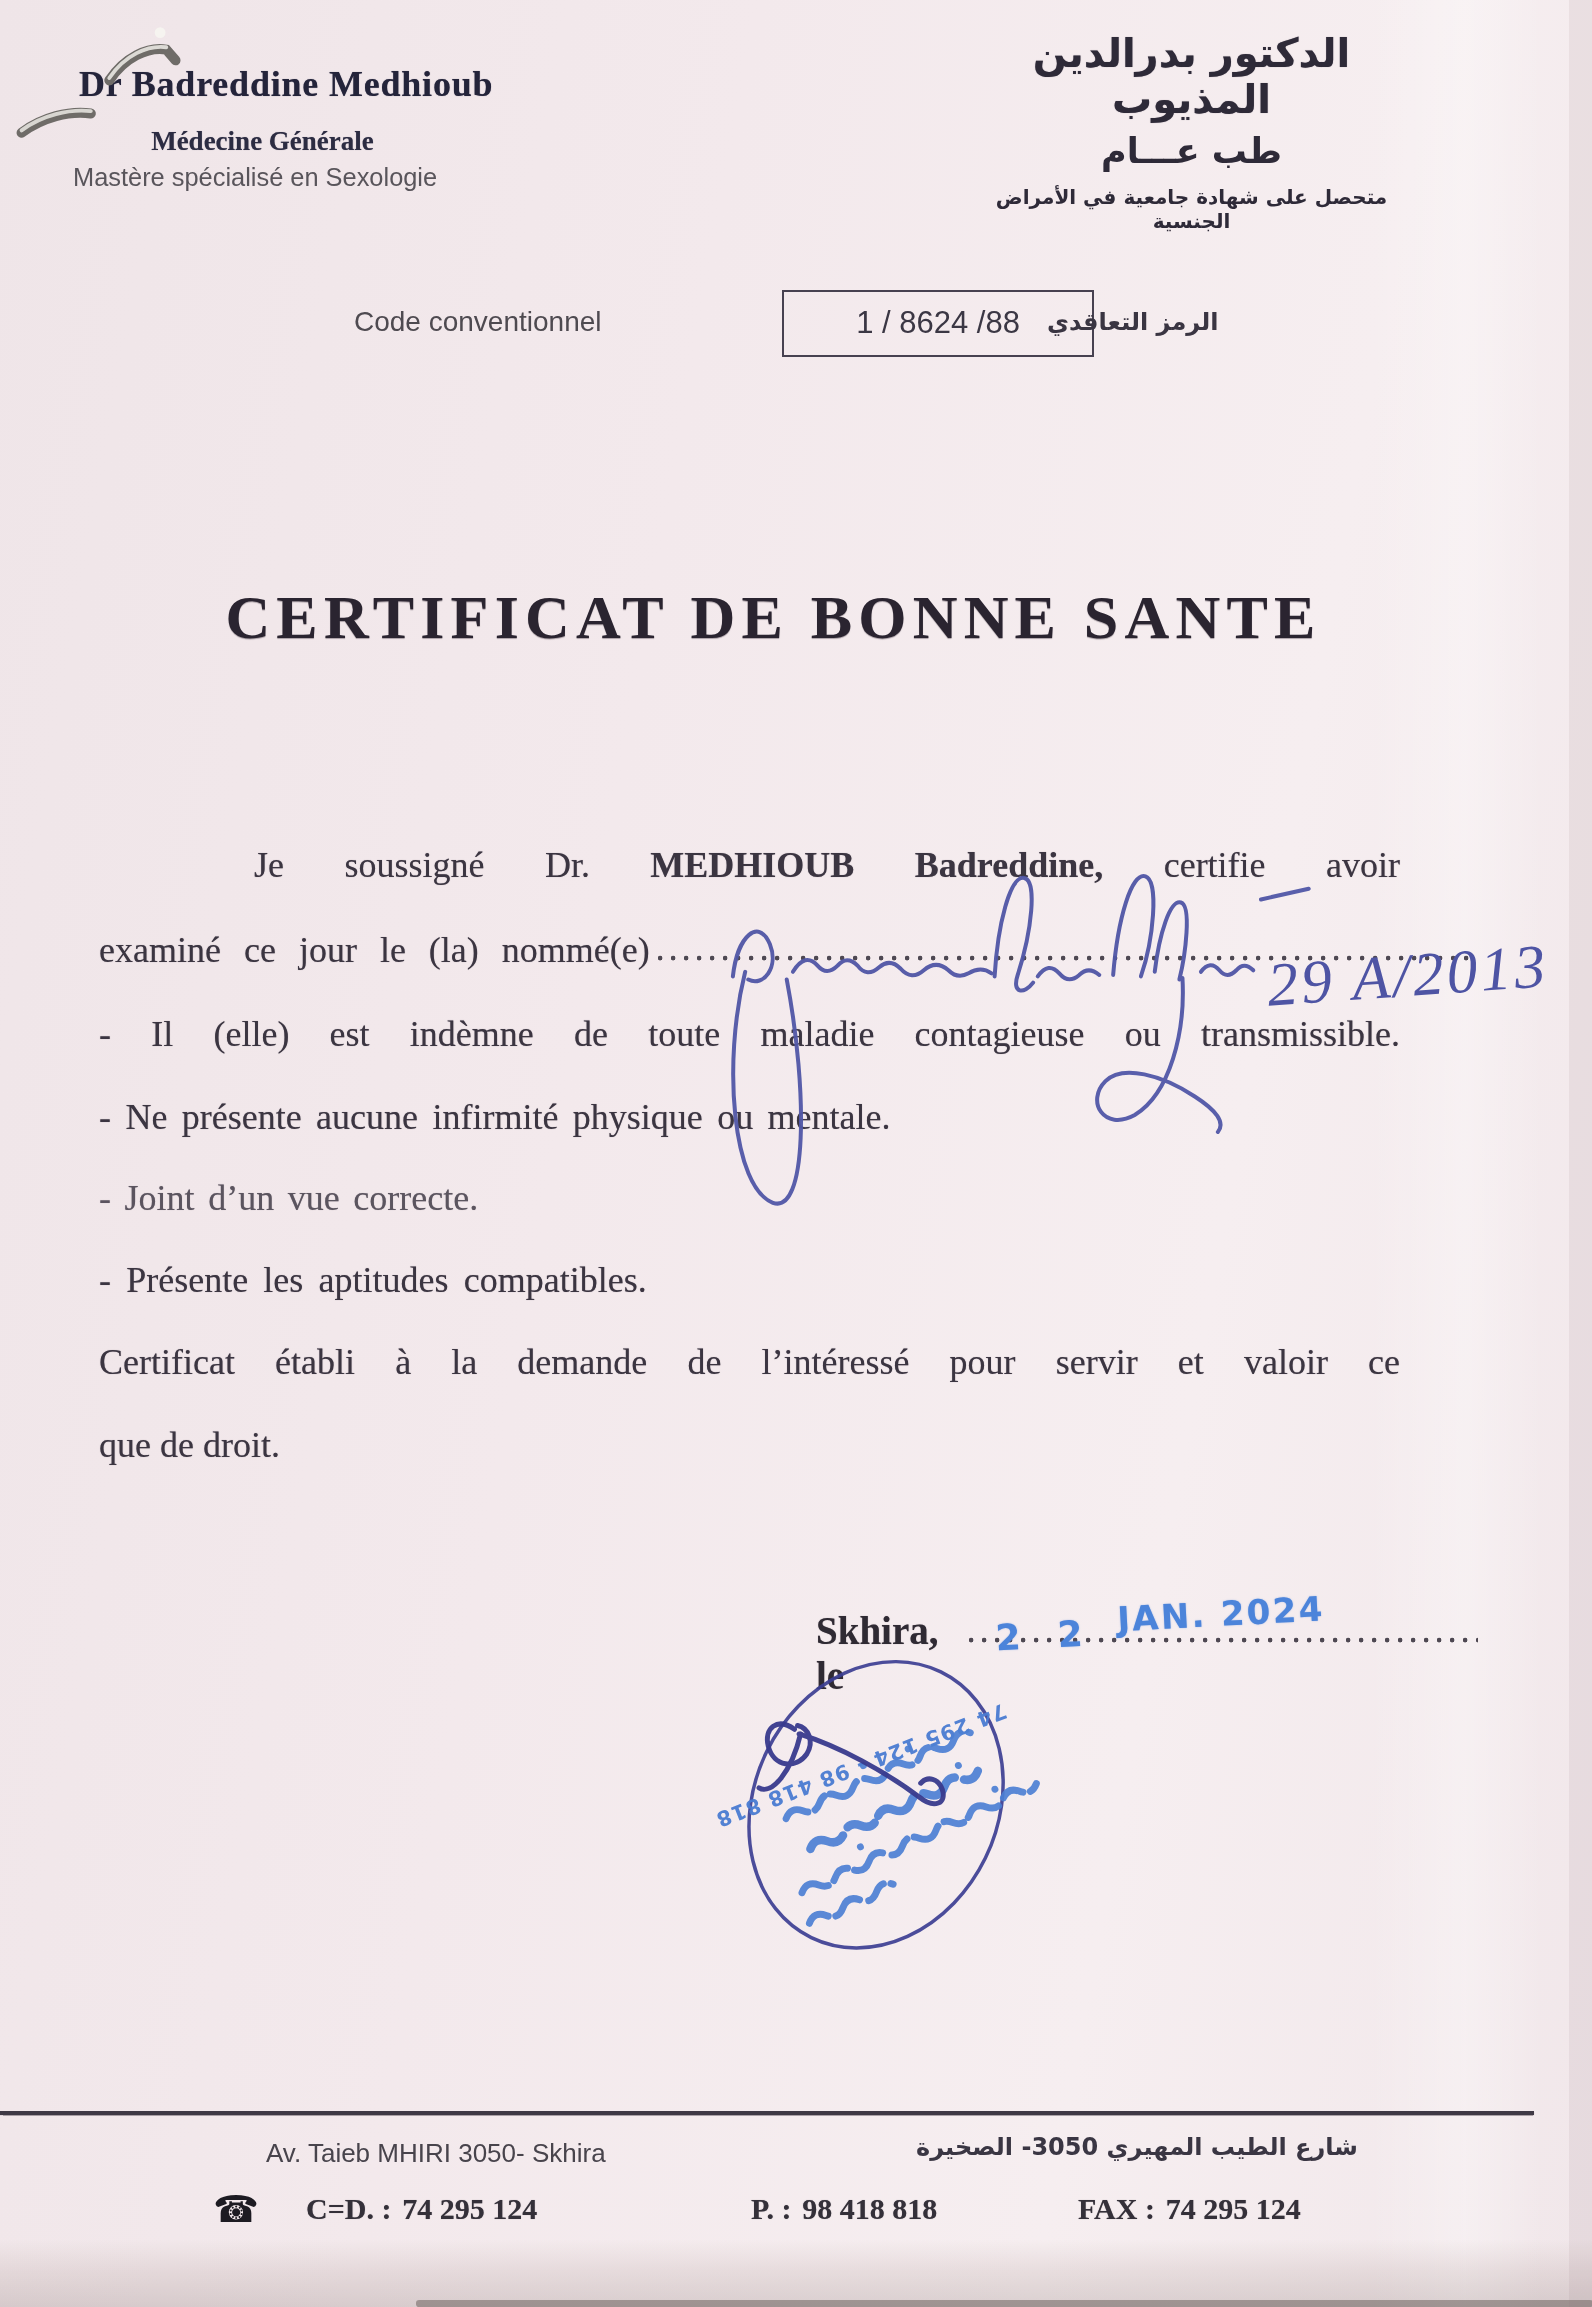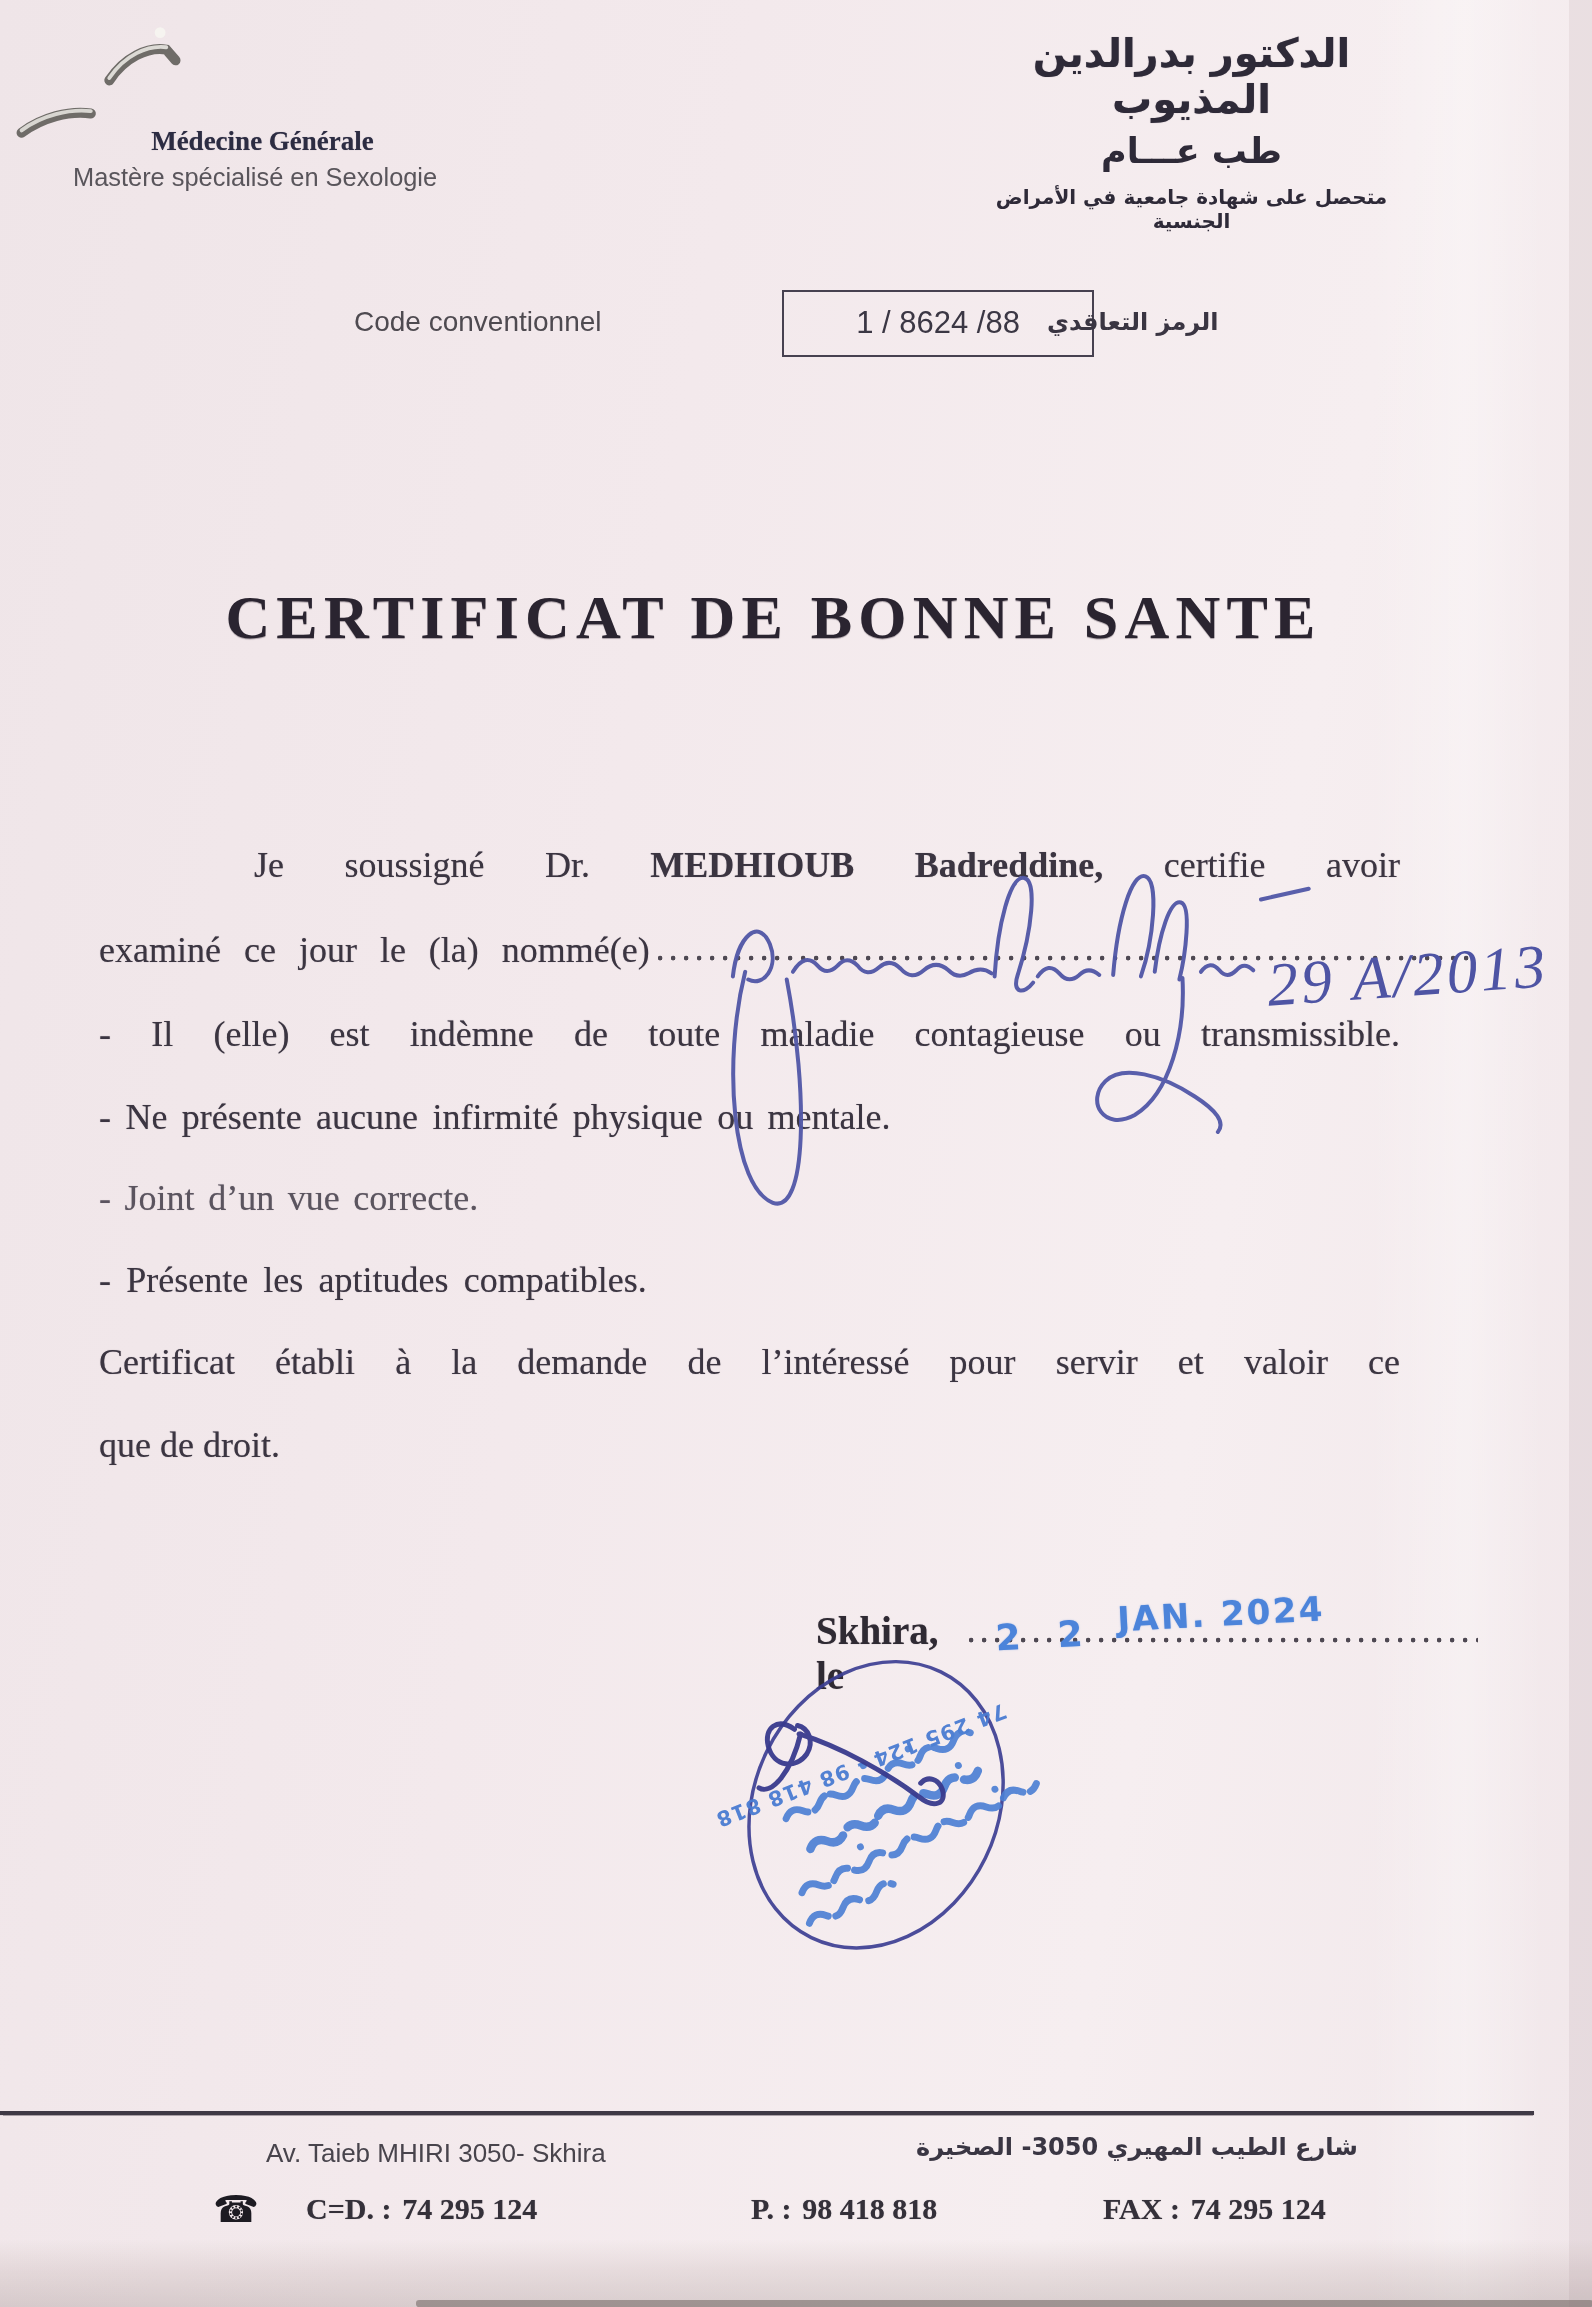--- a/index.html
+++ b/index.html
@@ -57,20 +57,21 @@
     background:linear-gradient(180deg,rgba(153,130,125,0) 0%,rgba(153,130,125,.15) 45%,rgba(118,98,93,.22) 100%);}
   .scan-edge{left:416px;top:2300px;width:1177px;height:7px;background:#6e625f;opacity:.55;border-radius:3.1px;}
   .scan-right{right:0;top:0;width:23px;height:2307px;background:rgba(140,110,115,.10);}
   svg.overlay{position:absolute;left:0;top:0;pointer-events:none;}
 </style>
 </head>
 <body>
 
 <div class="page">
 
+  <div class="abs doc-name" style="left:79px;top:63px;">Dr Badreddine Medhioub</div>
   <div class="abs doc-spec" style="left:114px;top:126px;width:297px;text-align:center;">Médecine Générale</div>
   <div class="abs doc-degree" style="left:73px;top:163px;">Mastère spécialisé en Sexologie</div>
 
   <div class="abs hdr-ar ar" style="left:976px;top:30px;">
     <div class="l1">الدكتور بدرالدين المذيوب</div>
     <div class="l2">طب عـــام</div>
     <div class="l3">متحصل على شهادة جامعية في الأمراض الجنسية</div>
   </div>
 
   <div class="abs code-label" style="left:354px;top:306px;">Code conventionnel</div>
@@ -147,19 +148,19 @@
     </g>
   </svg>
 
   <div class="abs rule" style="left:0;top:2111px;width:1534px;"></div>
   <div class="abs addr-fr" style="left:266px;top:2138px;">Av. Taieb MHIRI 3050- Skhira</div>
   <div class="abs addr-ar ar" style="left:916px;top:2133px;">شارع الطيب المهيري 3050- الصخيرة</div>
 
   <div class="abs phone-glyph" style="left:213px;top:2188px;">☎</div>
   <div class="abs ph" style="left:306px;top:2192px;"><span>C=D. :</span><span class="v">74 295 124</span></div>
   <div class="abs ph" style="left:751px;top:2192px;"><span>P. :</span><span class="v">98 418 818</span></div>
-  <div class="abs ph" style="left:1078px;top:2192px;margin-left:25px;"><span>FAX :</span><span class="v">74 295 124</span></div>
+  <div class="abs ph" style="left:1078px;top:2192px;"><span>FAX :</span><span class="v">74 295 124</span></div>
 
   <div class="abs scan-bottom"></div>
   <div class="abs scan-edge"></div>
   <div class="abs scan-right"></div>
 </div>
 
 
 </body></html>

